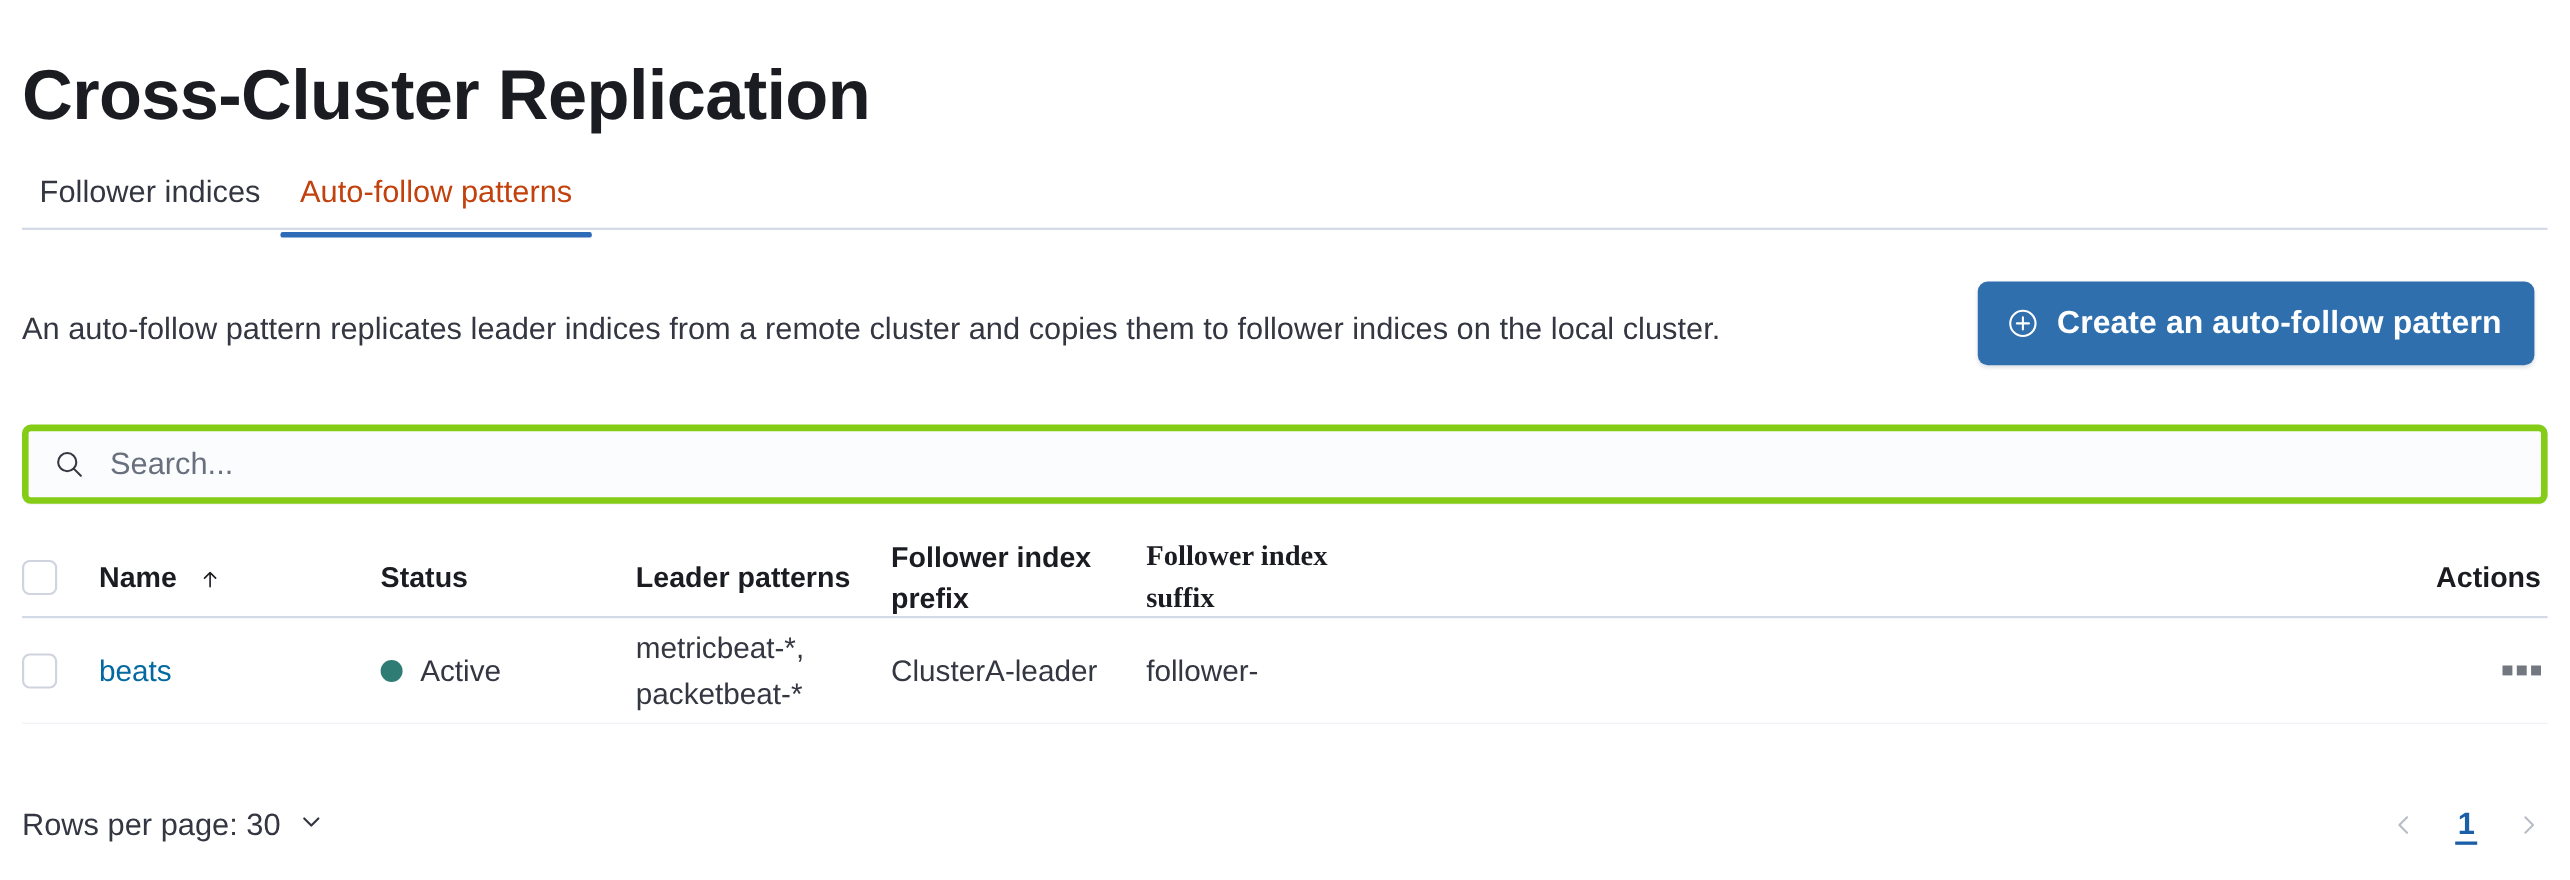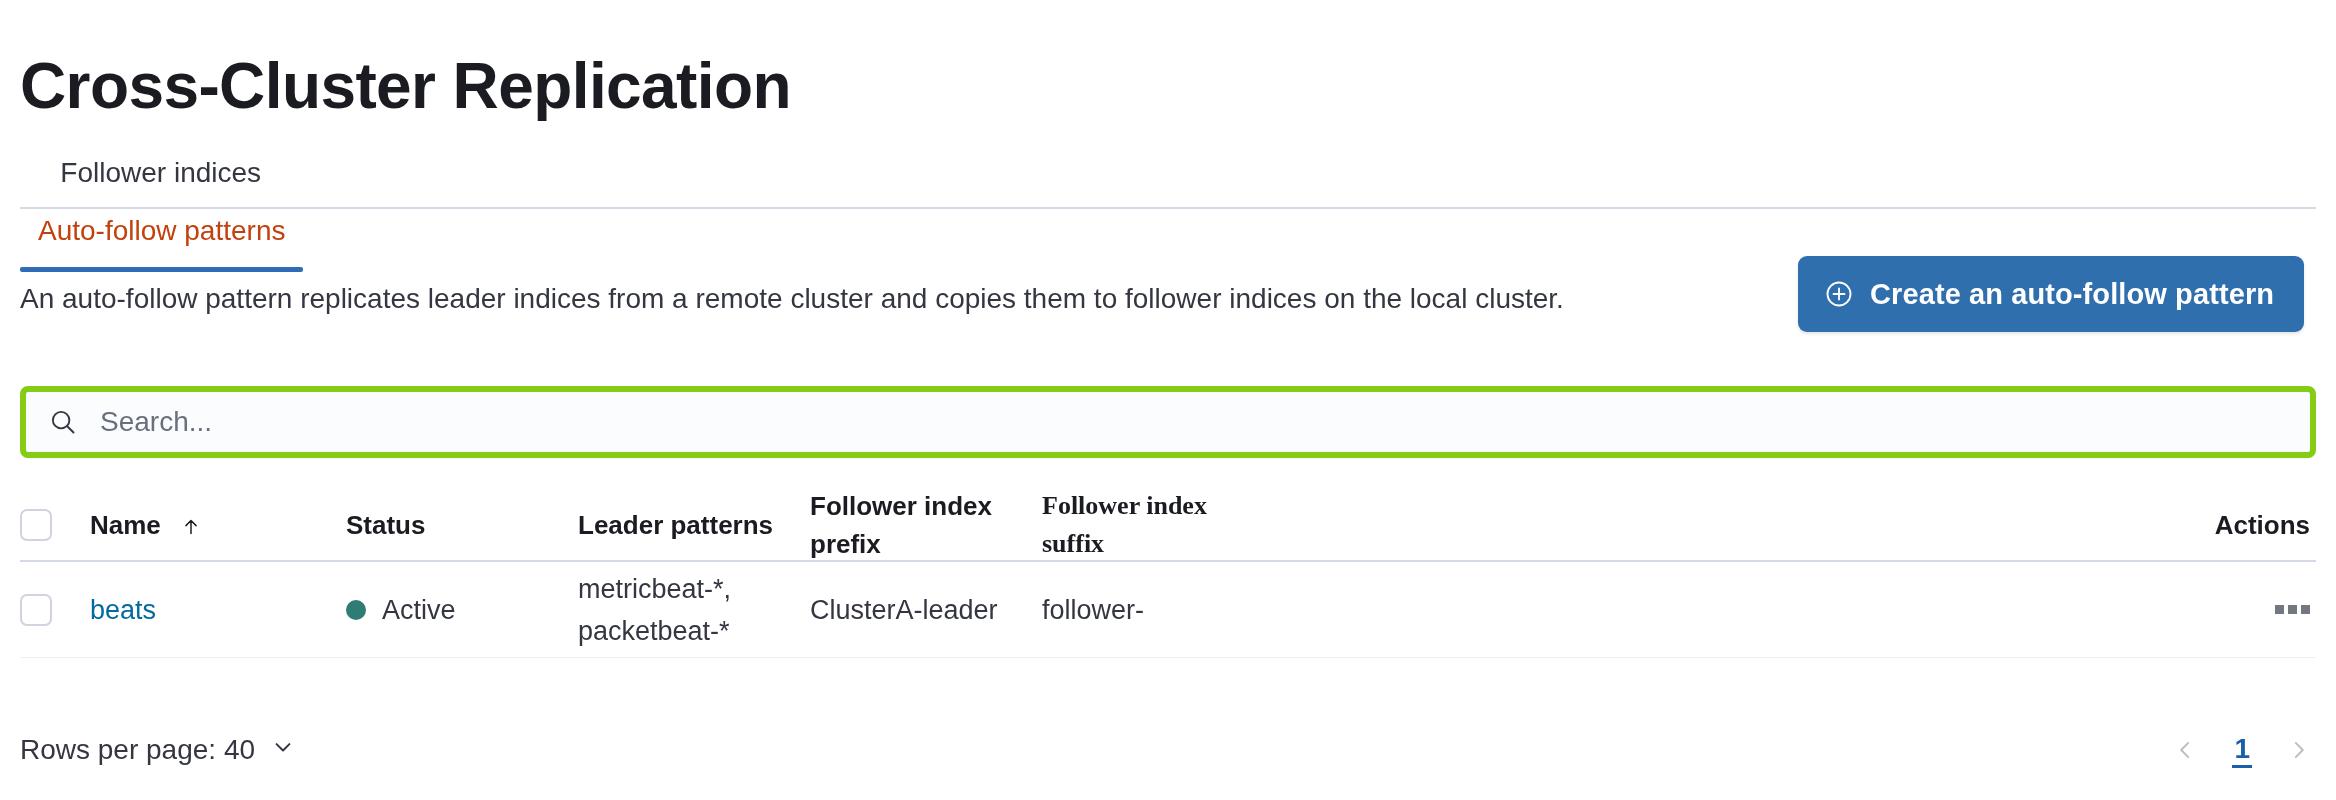--- a/index.html
+++ b/index.html
@@ -32,25 +32,24 @@
     font-weight: 700;
     letter-spacing: -0.6px;
     color: #1a1c21;
     white-space: nowrap;
   }
 
   
   .tabs {
     position: absolute;
     left: 20px;
-    top: 156px;
+    top: 144px;
     height: 72px;
     display: flex;
-    align-items: center;
-    flex-direction: column;
+    align-items: flex-end;
   }
   .tab {
     position: relative;
     font-size: 28px;
     line-height: 34px;
     padding: 0 18px 24px 18px;
     color: #343741;
     cursor: pointer;
     white-space: nowrap;
   }
@@ -326,21 +325,21 @@
             <i></i>
           </span>
         </div>
       </div>
     </div>
 
   </div>
 
   <div class="footer">
     <div class="rows-per-page">
-      <span>Rows per page: 40</span>
+      <span>Rows per page: 30</span>
       <span>
         <svg width="28" height="28" viewBox="0 0 24 24" fill="none" aria-hidden="true">
           <path d="M6.5 9.5L12 15l5.5-5.5" stroke="#343741" stroke-width="1.7" stroke-linecap="round" stroke-linejoin="round"></path>
         </svg>
       </span>
     </div>
     <div class="pagination">
       <span class="pg-arrow">
         <svg width="26" height="26" viewBox="0 0 24 24" fill="none" aria-hidden="true">
           <path d="M15 5.5L8.5 12l6.5 6.5" stroke="#b7bcc6" stroke-width="1.7" stroke-linecap="round" stroke-linejoin="round"></path>

